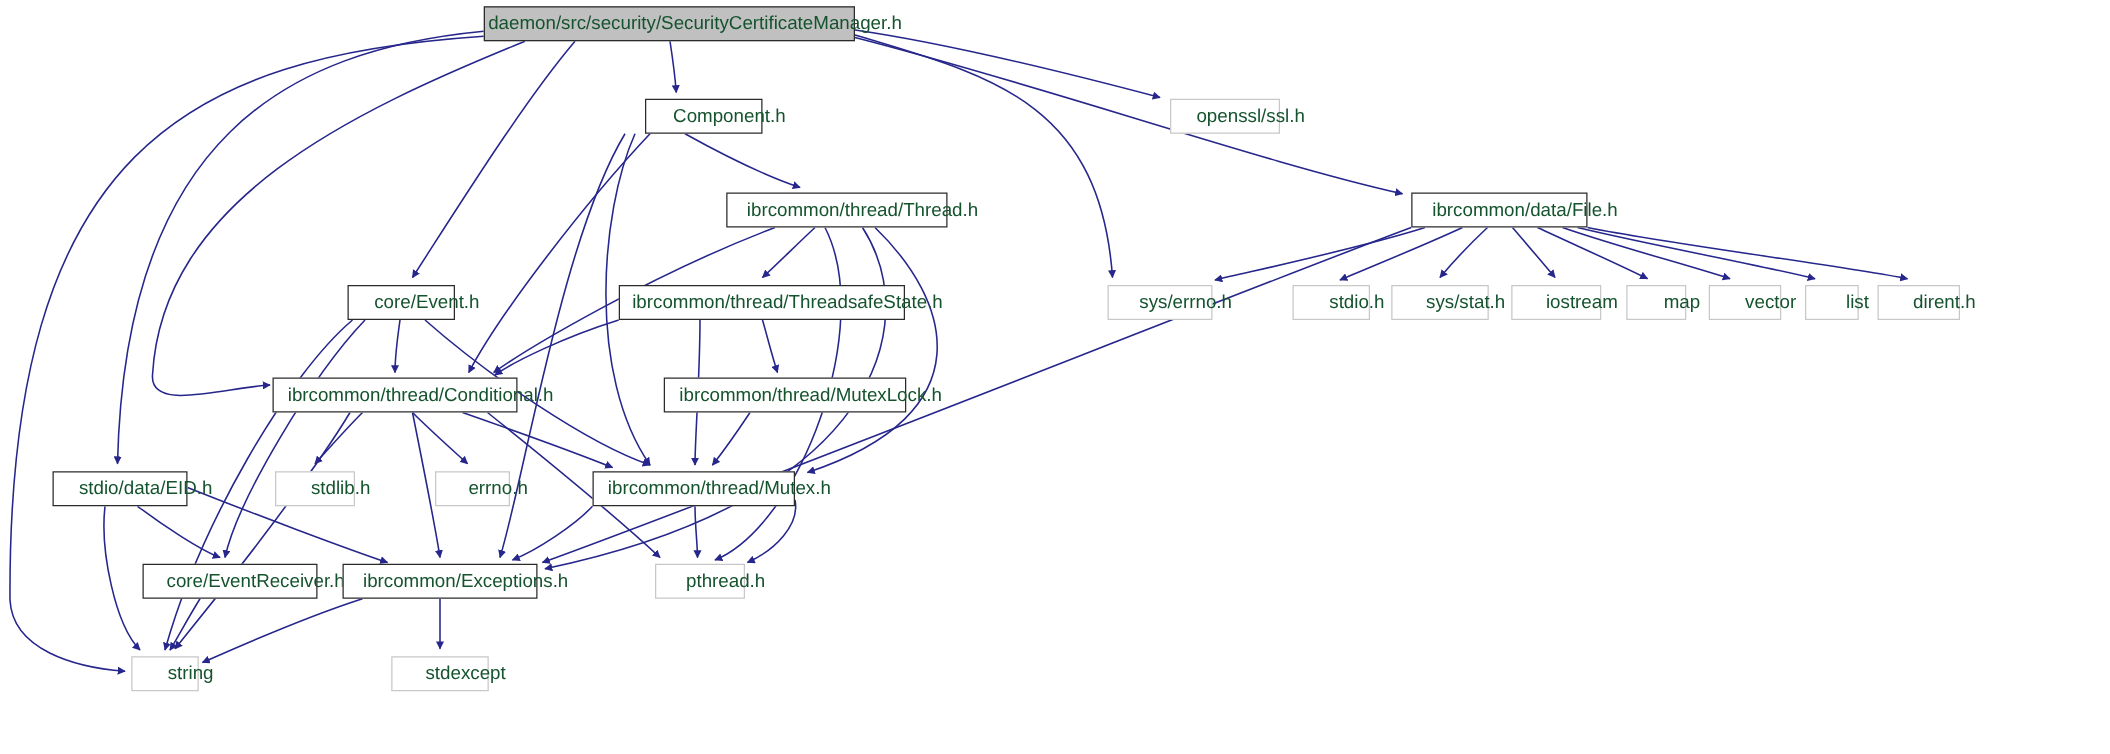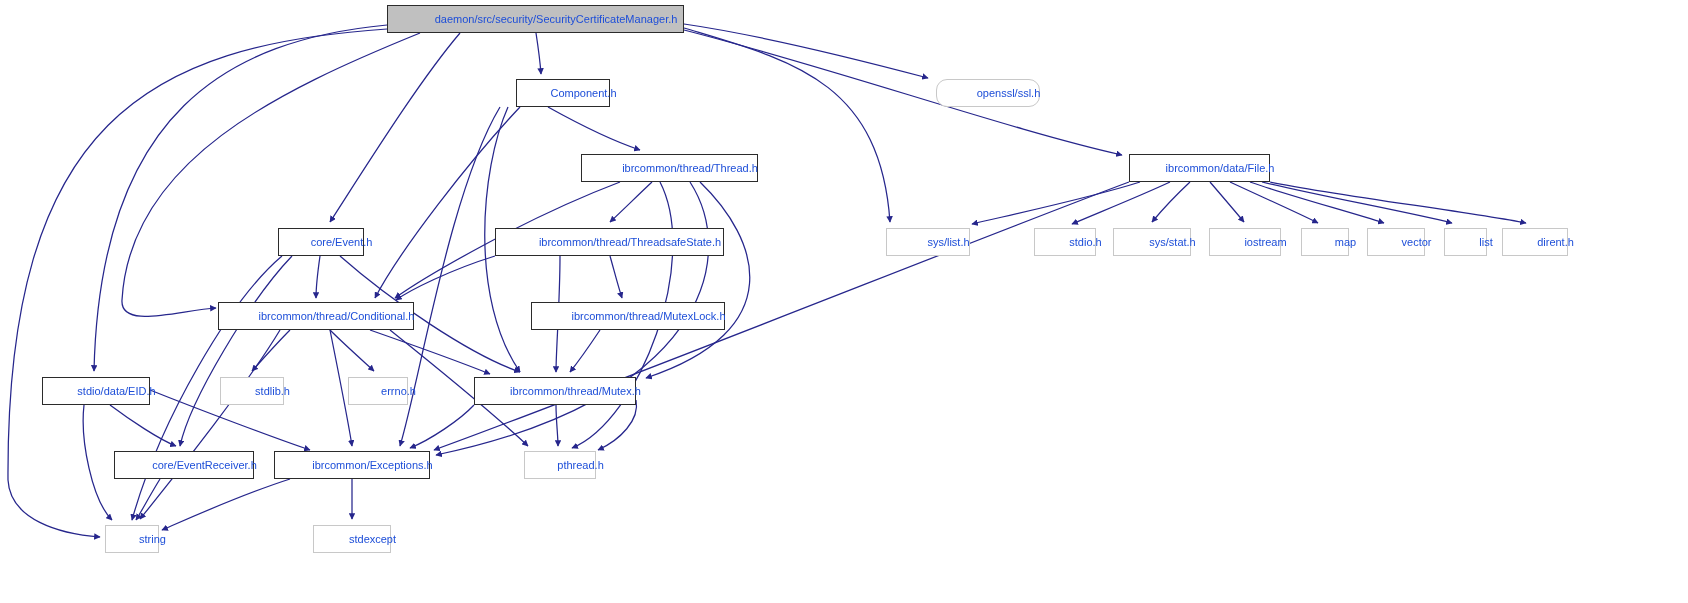--- a/index.html
+++ b/index.html
@@ -22,24 +22,24 @@
     width: 1688px;
     height: 603px;
   }
   .node {
     position: absolute;
     box-sizing: border-box;
     display: flex;
     align-items: center;
     justify-content: center;
     height: 28px;
-    font-size: 11px;
+    font-size: 15px;
     line-height: 1;
     white-space: nowrap;
-    color: #1d4ed8;
+    color: #14532d;
     background: #ffffff;
     border: 1px solid #c8c8c8;
     z-index: 3;
     padding-left: 41px;
   }
   .node.local {
     border: 1.5px solid #2b2b2b;
   }
   .node.root {
     border: 1.5px solid #2b2b2b;
@@ -112,37 +112,37 @@
         <path d="M 636,400 C 640,420 620,440 598,450" fill="none" stroke="#26268c" stroke-width="1.25" marker-end="url(#arrow)"></path>
       </g>
   </svg>
   <div id="nodes">
       <div class="node root" style="left: 387px; top: 5px; width: 297px;">
         <span class="lbl">daemon/src/security/SecurityCertificateManager.h</span>
       </div>
       <div class="node local" style="left: 488px; top: 79px; width: 94px; margin-left: 28px;">
         <span class="lbl">Component.h</span>
       </div>
-      <div class="node system" style="left: 936px; top: 79px; width: 104px; border-radius: 11px;">
+      <div class="node system" style="left: 936px; top: 79px; width: 88px;">
         <span class="lbl">openssl/ssl.h</span>
       </div>
       <div class="node local" style="left: 581px; top: 154px; width: 177px;">
         <span class="lbl">ibrcommon/thread/Thread.h</span>
       </div>
       <div class="node local" style="left: 1129px; top: 154px; width: 141px;">
         <span class="lbl">ibrcommon/data/File.h</span>
       </div>
       <div class="node local" style="left: 278px; top: 228px; width: 86px;">
         <span class="lbl">core/Event.h</span>
       </div>
       <div class="node local" style="left: 495px; top: 228px; width: 229px;">
         <span class="lbl">ibrcommon/thread/ThreadsafeState.h</span>
       </div>
       <div class="node system" style="left: 886px; top: 228px; width: 84px;">
-        <span class="lbl">sys/list.h</span>
+        <span class="lbl">sys/errno.h</span>
       </div>
       <div class="node system" style="left: 1034px; top: 228px; width: 62px;">
         <span class="lbl">stdio.h</span>
       </div>
       <div class="node system" style="left: 1113px; top: 228px; width: 78px;">
         <span class="lbl">sys/stat.h</span>
       </div>
       <div class="node system" style="left: 1209px; top: 228px; width: 72px;">
         <span class="lbl">iostream</span>
       </div>

